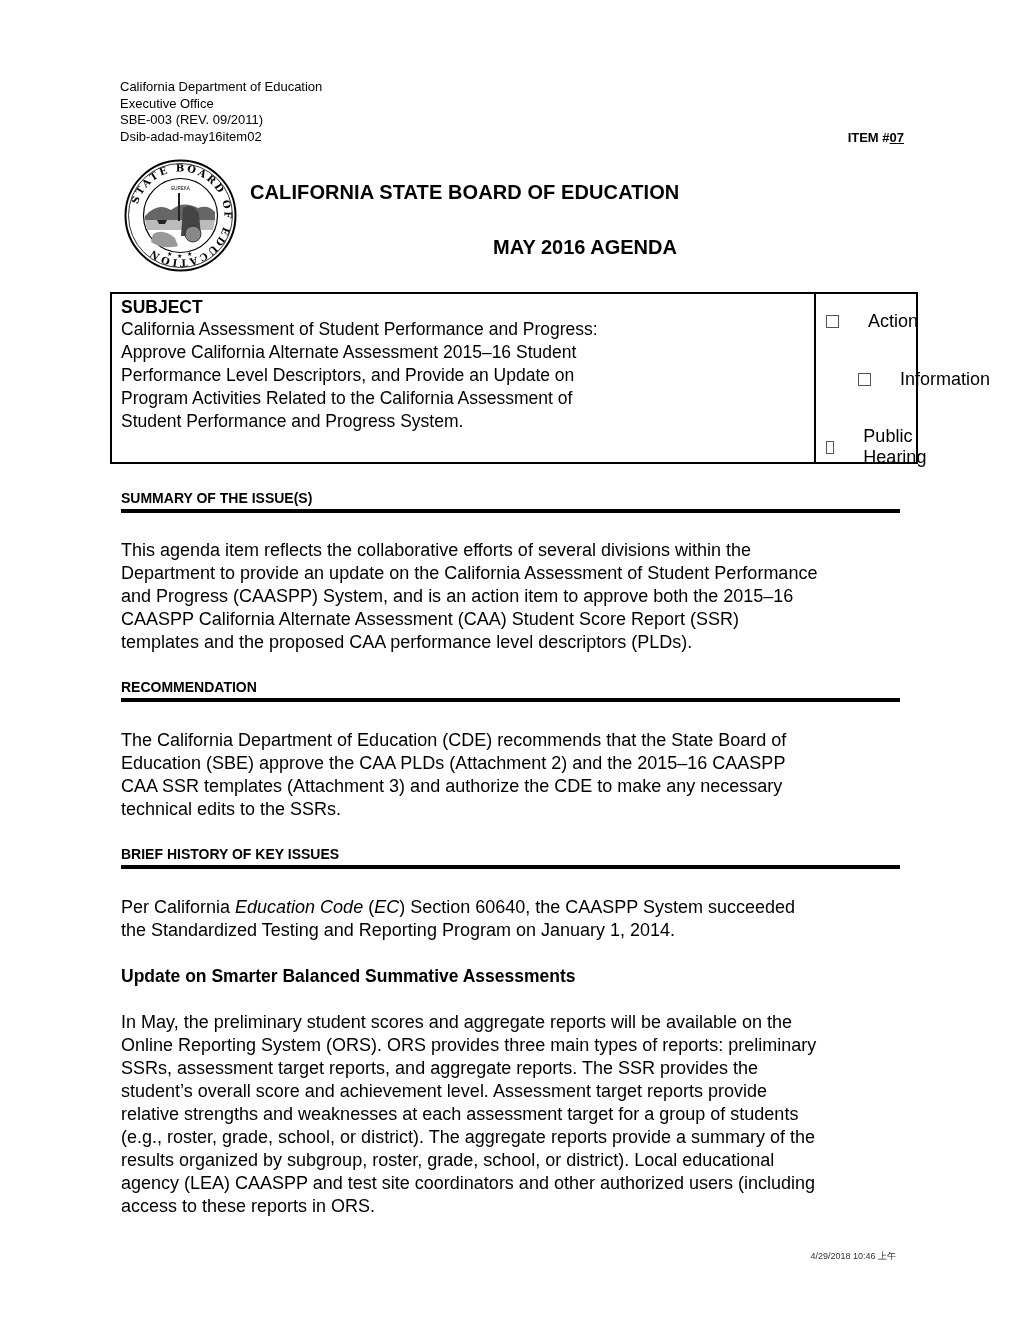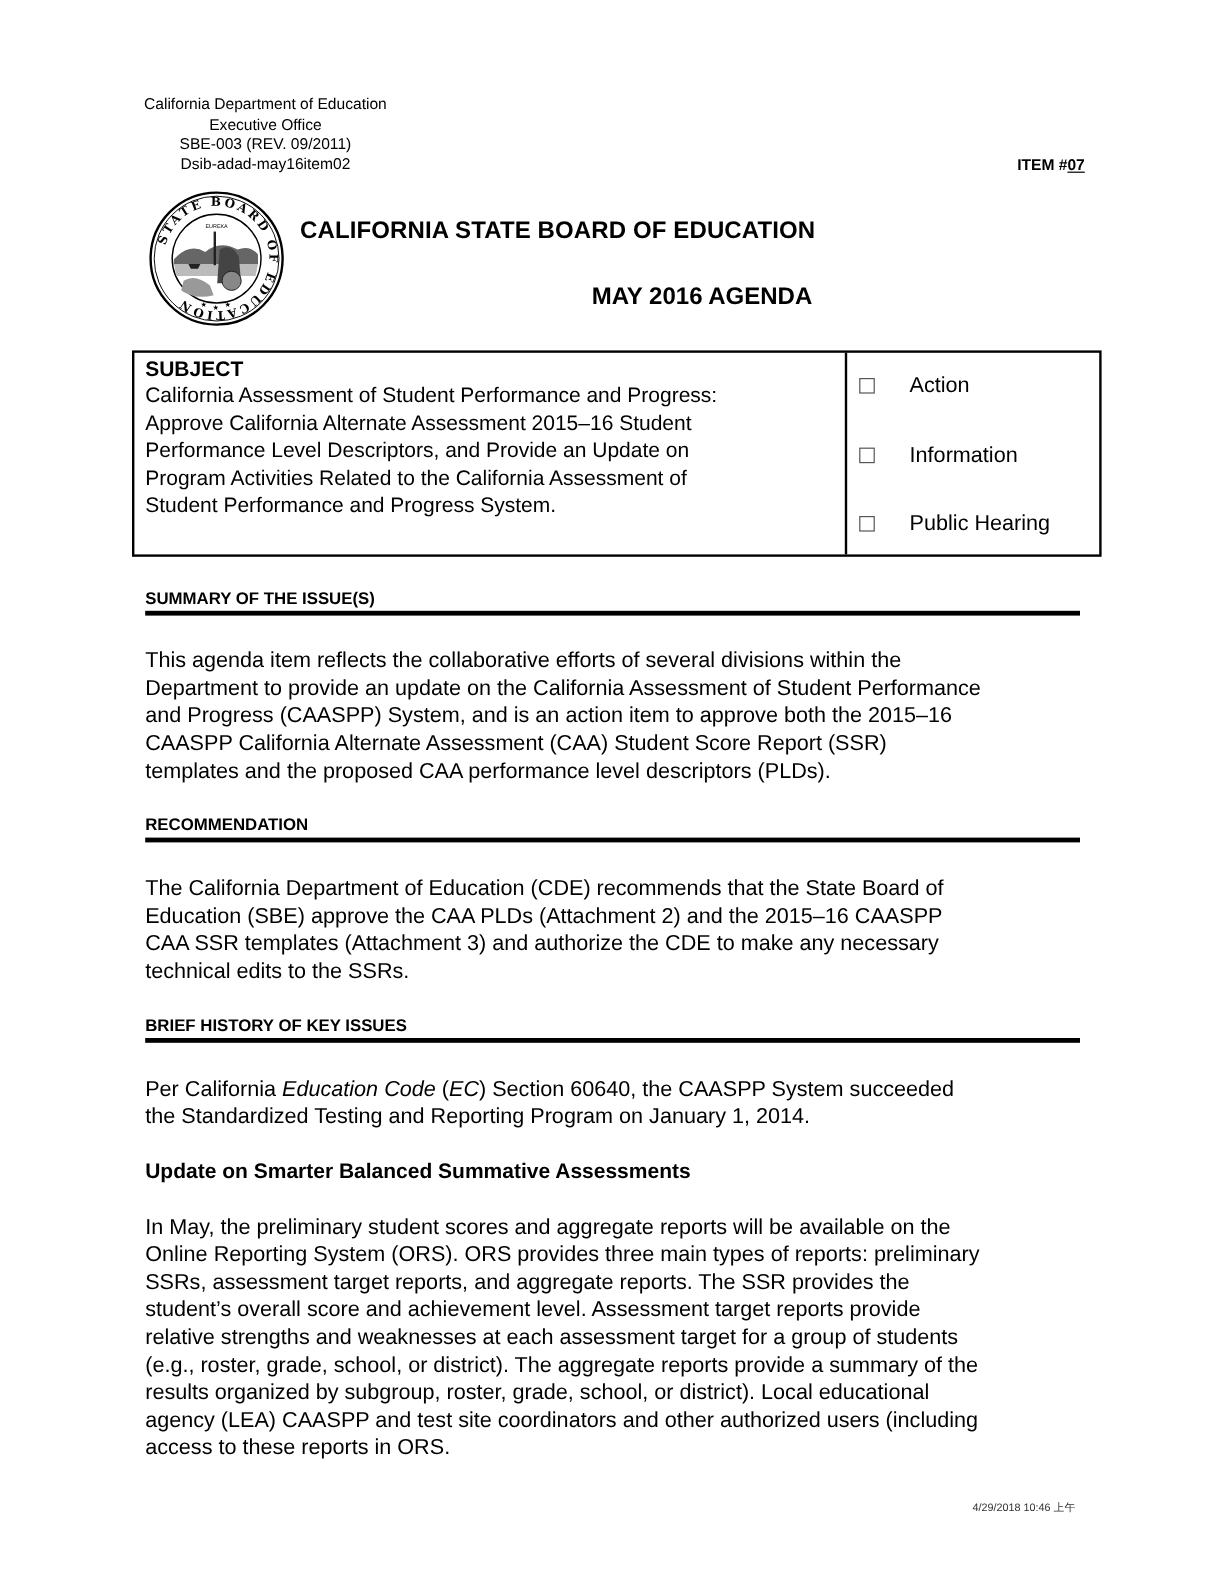--- a/index.html
+++ b/index.html
@@ -4,21 +4,21 @@
   <style>
     html, body { margin: 0; padding: 0; background: #ffffff; }
     body {
       width: 1020px; height: 1320px; position: relative; overflow: hidden;
       font-family: "Liberation Sans", sans-serif; color: #000;
     }
     .hdr-meta {
       position: absolute; left: 120px; top: 79px;
       font-size: 13px; line-height: 16.5px;
     }
-    .hdr-meta div { white-space: nowrap; text-align: center; }
+    .hdr-meta div { white-space: nowrap; }
     .item-no {
       position: absolute; right: 116px; top: 130px;
       font-size: 13px; font-weight: bold;
     }
     .item-no u { text-decoration: underline; }
     .seal {
       position: absolute; left: 123px; top: 158px; width: 115px; height: 115px;
     }
     .title-main {
       position: absolute; left: 250px; width: 670px; text-align: left;
@@ -26,21 +26,21 @@
     }
     .title-sub {
       position: absolute; left: 250px; width: 670px; text-align: center;
       top: 236px; font-size: 20px; font-weight: bold;
     }
     .subject-box {
       position: absolute; left: 110px; top: 292px; width: 808px; height: 172px;
       border: 2px solid #000; box-sizing: border-box; display: flex;
     }
     .subject-left {
-      width: 594px; border-right: 2px solid #000; box-sizing: border-box;
+      width: 704px; border-right: 2px solid #000; box-sizing: border-box;
       padding: 3px 8px 0 9px; font-size: 17.5px; line-height: 23px;
     }
     .subject-left .lbl { font-weight: bold; line-height: 21px; }
     .subject-right {
       flex: 1; position: relative;
     }
     .chk-row {
       position: absolute; left: 10px; display: flex; align-items: center;
       font-size: 18px;
     }
@@ -112,21 +112,21 @@
     <div>Approve California Alternate Assessment 2015–16 Student</div>
     <div>Performance Level Descriptors, and Provide an Update on</div>
     <div>Program Activities Related to the California Assessment of</div>
     <div>Student Performance and Progress System.</div>
   </div>
   <div class="subject-right">
     <div class="chk-row" style="top:17px;">
       <span class="chk-box"></span>
       <span>Action</span>
     </div>
-    <div class="chk-row" style="top:75px;">
+    <div class="chk-row" style="top:75px;margin-left:32px;">
       <span class="chk-box"></span>
       <span>Information</span>
     </div>
     <div class="chk-row" style="top:132px;">
       <span class="chk-box"></span>
       <span>Public Hearing</span>
     </div>
   </div>
 </div>
 

